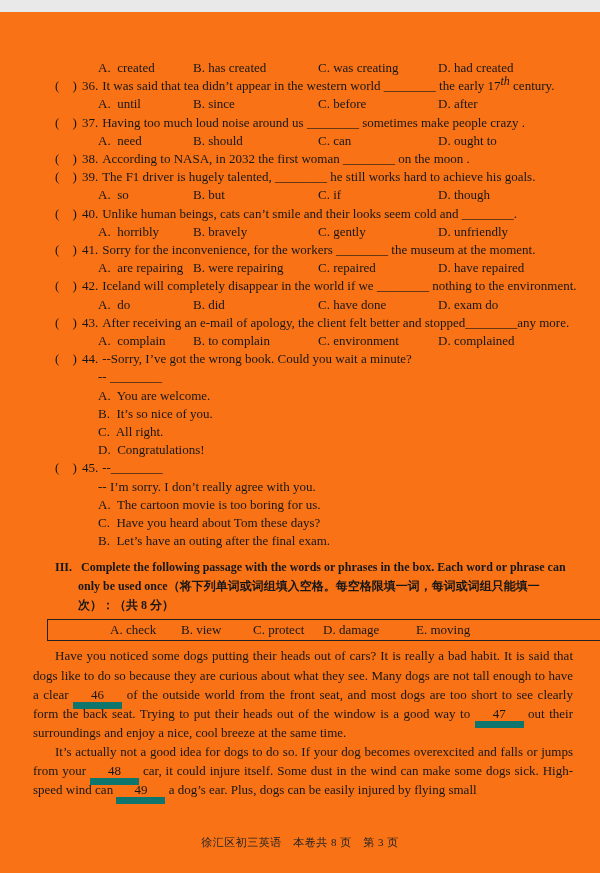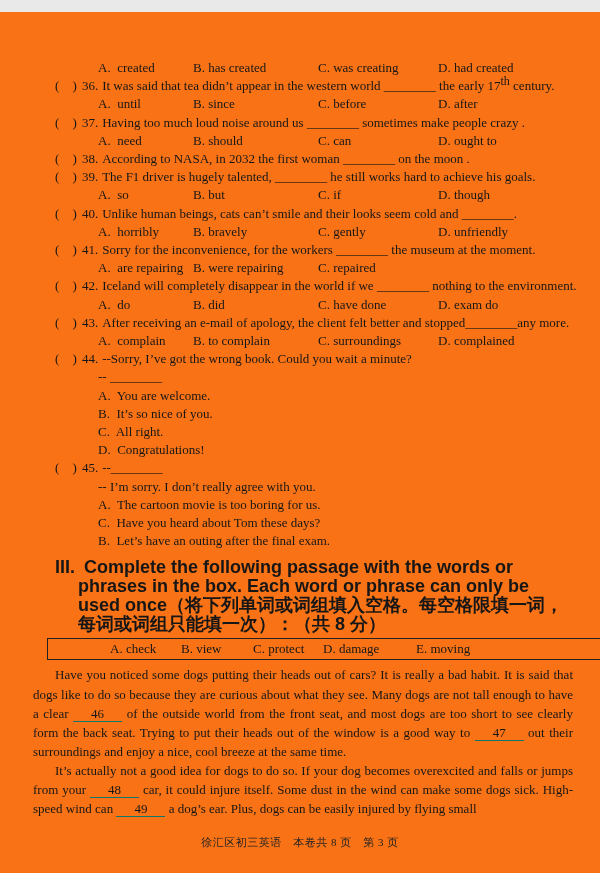--- a/index.html
+++ b/index.html
@@ -18,36 +18,36 @@
   .mcq{
     padding-top:47px;
     margin-left:55px;
     margin-right:20px;
     line-height:18.2px;
   }
   .q-line{white-space:nowrap;}
   .bracket{word-spacing:10px;padding-right:5px;}
   .q-num{padding-right:4px;}
   .q-text{white-space:pre-wrap;}
-  sup{font-size:12px;line-height:0;}
+  sup{font-size:12px;line-height:0;font-style:italic;}
   .opt-row{
     margin-left:43px;
     display:grid;
     grid-template-columns:95px 125px 120px auto;
   }
   .opt-cell{white-space:pre-wrap;}
   .sub-line{margin-left:43px;white-space:pre-wrap;}
   
   .sec3{
     margin:8px 25px 0 55px;
   }
   .sec3-heading{
-    font-family:Liberation Sans, sans-serif;
+    font-family:Liberation Serif, serif;
     font-weight:bold;
-    font-size:18px;
+    font-size:12px;
     line-height:19px;
     padding-left:23px;
     text-indent:-23px;
   }
   .sec3-label{padding-right:9px;}
   .wordbox{
     margin-top:4px;
     margin-left:-8px;
     width:511px;
     border:1.5px solid #222;
@@ -66,21 +66,21 @@
   .passage{
     margin-top:5px;
     margin-left:-22px;
     margin-right:2px;
     text-align:justify;
     line-height:19.1px;
   }
   .passage p{margin:0;text-indent:22px;}
   .blank{
     padding:0 18px;
-    border-bottom:1px solid #0f766e;
+    border-bottom:7px solid #0f766e;
   }
   
   .footer{
     position:absolute;
     left:0;right:0;top:823px;
     text-align:center;
     font-size:11px;
     letter-spacing:.5px;
     color:#222;
   }
@@ -124,33 +124,34 @@
         <span class="opt-cell">A.  horribly</span>
         <span class="opt-cell">B. bravely</span>
         <span class="opt-cell">C. gently</span>
         <span class="opt-cell">D. unfriendly</span>
       </div>
       <div class="q-line"><span class="bracket">( )</span><span class="q-num">41.</span><span class="q-text">Sorry for the inconvenience, for the workers ________ the museum at the moment.</span></div>
       <div class="opt-row">
         <span class="opt-cell">A.  are repairing</span>
         <span class="opt-cell">B. were repairing</span>
         <span class="opt-cell">C. repaired</span>
+        <span class="opt-cell">D. have repaired</span>
       </div>
       <div class="q-line"><span class="bracket">( )</span><span class="q-num">42.</span><span class="q-text">Iceland will completely disappear in the world if we ________ nothing to the environment.</span></div>
       <div class="opt-row">
         <span class="opt-cell">A.  do</span>
         <span class="opt-cell">B. did</span>
         <span class="opt-cell">C. have done</span>
         <span class="opt-cell">D. exam do</span>
       </div>
       <div class="q-line"><span class="bracket">( )</span><span class="q-num">43.</span><span class="q-text">After receiving an e-mail of apology, the client felt better and stopped________any more.</span></div>
       <div class="opt-row">
         <span class="opt-cell">A.  complain</span>
         <span class="opt-cell">B. to complain</span>
-        <span class="opt-cell">C. surroundings</span>
+        <span class="opt-cell">C. environment</span>
         <span class="opt-cell">D. complained</span>
       </div>
       <div class="q-line"><span class="bracket">( )</span><span class="q-num">44.</span><span class="q-text">--Sorry, I’ve got the wrong book. Could you wait a minute?</span></div>
       <div class="sub-line">-- ________</div>
       <div class="sub-line">A.  You are welcome.</div>
       <div class="sub-line">B.  It’s so nice of you.</div>
       <div class="sub-line">C.  All right.</div>
       <div class="sub-line">D.  Congratulations!</div>
       <div class="q-line"><span class="bracket">( )</span><span class="q-num">45.</span><span class="q-text">--________</span></div>
       <div class="sub-line">-- I’m sorry. I don’t really agree with you.</div>

